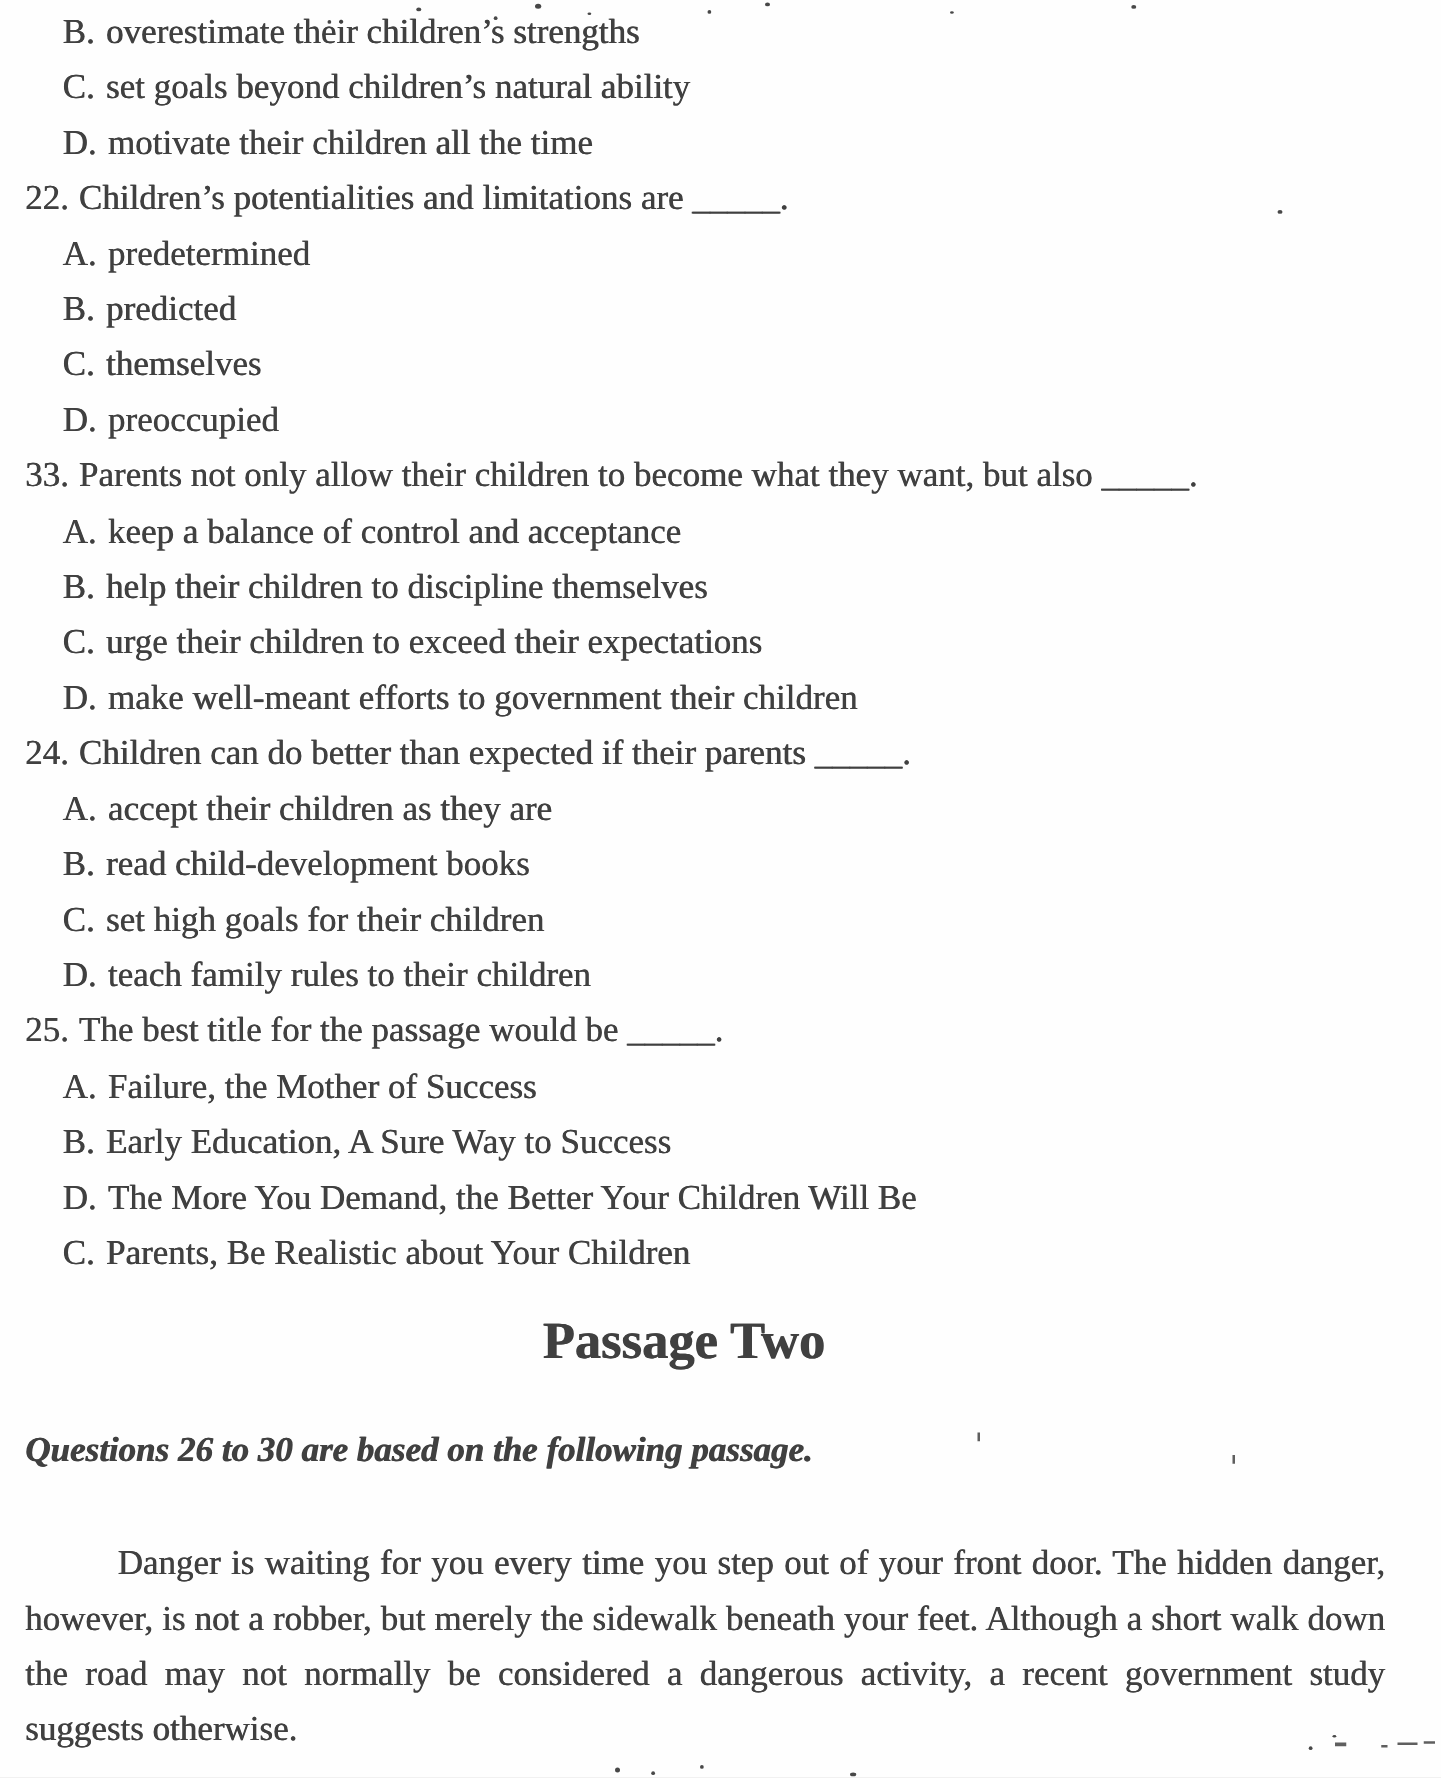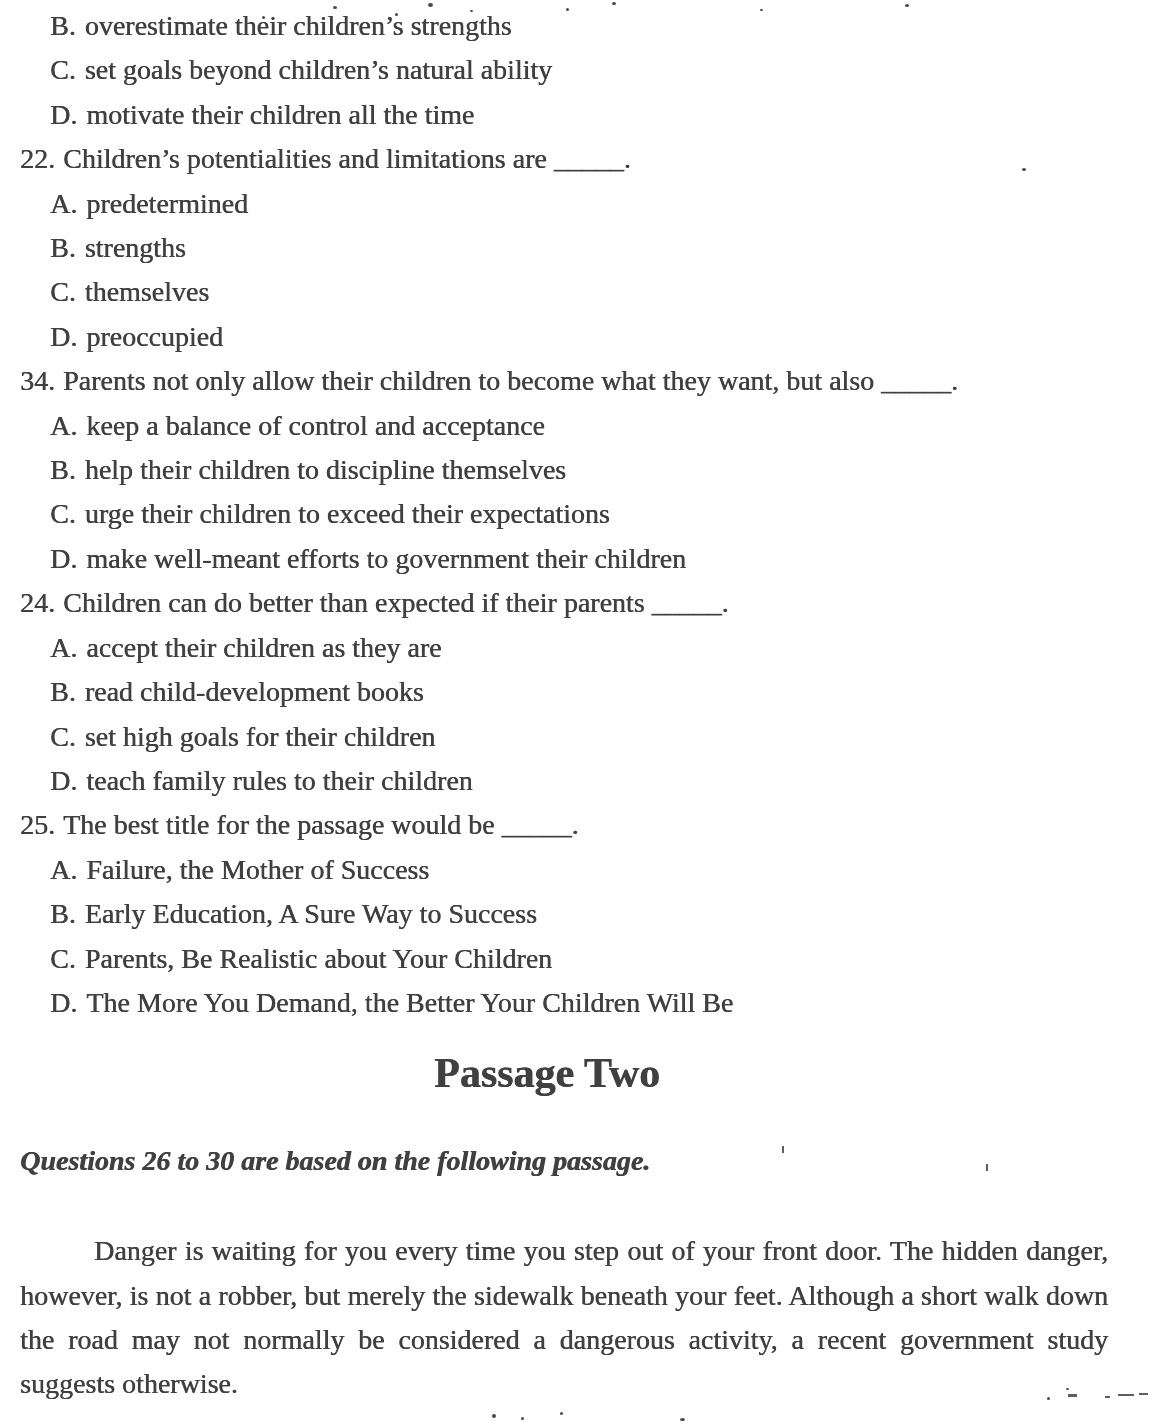--- a/index.html
+++ b/index.html
@@ -72,47 +72,47 @@
 
     <section>
       <p class="line opt"><span class="letter">B.</span><span>overestimate their children’s strengths</span></p>
       <p class="line opt"><span class="letter">C.</span><span>set goals beyond children’s natural ability</span></p>
       <p class="line opt"><span class="letter">D.</span><span>motivate their children all the time</span></p>
     </section>
 
     <section>
       <p class="line"><span class="q-num">22.</span><span>Children’s potentialities and limitations are _____.</span></p>
       <p class="line opt"><span class="letter">A.</span><span>predetermined</span></p>
-      <p class="line opt"><span class="letter">B.</span><span>strengths</span></p>
+      <p class="line opt"><span class="letter">B.</span><span>predicted</span></p>
       <p class="line opt"><span class="letter">C.</span><span>themselves</span></p>
       <p class="line opt"><span class="letter">D.</span><span>preoccupied</span></p>
     </section>
 
     <section>
-      <p class="line"><span class="q-num">34.</span><span>Parents not only allow their children to become what they want, but also _____.</span></p>
+      <p class="line"><span class="q-num">33.</span><span>Parents not only allow their children to become what they want, but also _____.</span></p>
       <p class="line opt"><span class="letter">A.</span><span>keep a balance of control and acceptance</span></p>
       <p class="line opt"><span class="letter">B.</span><span>help their children to discipline themselves</span></p>
       <p class="line opt"><span class="letter">C.</span><span>urge their children to exceed their expectations</span></p>
       <p class="line opt"><span class="letter">D.</span><span>make well-meant efforts to government their children</span></p>
     </section>
 
     <section>
       <p class="line"><span class="q-num">24.</span><span>Children can do better than expected if their parents _____.</span></p>
       <p class="line opt"><span class="letter">A.</span><span>accept their children as they are</span></p>
       <p class="line opt"><span class="letter">B.</span><span>read child-development books</span></p>
       <p class="line opt"><span class="letter">C.</span><span>set high goals for their children</span></p>
       <p class="line opt"><span class="letter">D.</span><span>teach family rules to their children</span></p>
     </section>
 
     <section>
       <p class="line"><span class="q-num">25.</span><span>The best title for the passage would be _____.</span></p>
       <p class="line opt"><span class="letter">A.</span><span>Failure, the Mother of Success</span></p>
       <p class="line opt"><span class="letter">B.</span><span>Early Education, A Sure Way to Success</span></p>
+      <p class="line opt"><span class="letter">D.</span><span>The More You Demand, the Better Your Children Will Be</span></p>
       <p class="line opt"><span class="letter">C.</span><span>Parents, Be Realistic about Your Children</span></p>
-      <p class="line opt"><span class="letter">D.</span><span>The More You Demand, the Better Your Children Will Be</span></p>
     </section>
 
     <h2 class="heading">Passage Two</h2>
     <p class="instruction">Questions 26 to 30 are based on the following passage.</p>
     <p class="passage">Danger is waiting for you every time you step out of your front door. The hidden danger, however, is not a robber, but merely the sidewalk beneath your feet. Although a short walk down the road may not normally be considered a dangerous activity, a recent government study suggests otherwise.</p>
 
   </div>
 
   <span class="speck" style="left:262px; top:16px; width:3px; height:3px;"></span>
   <span class="speck" style="left:333px; top:6px;  width:4px; height:3px;"></span>

